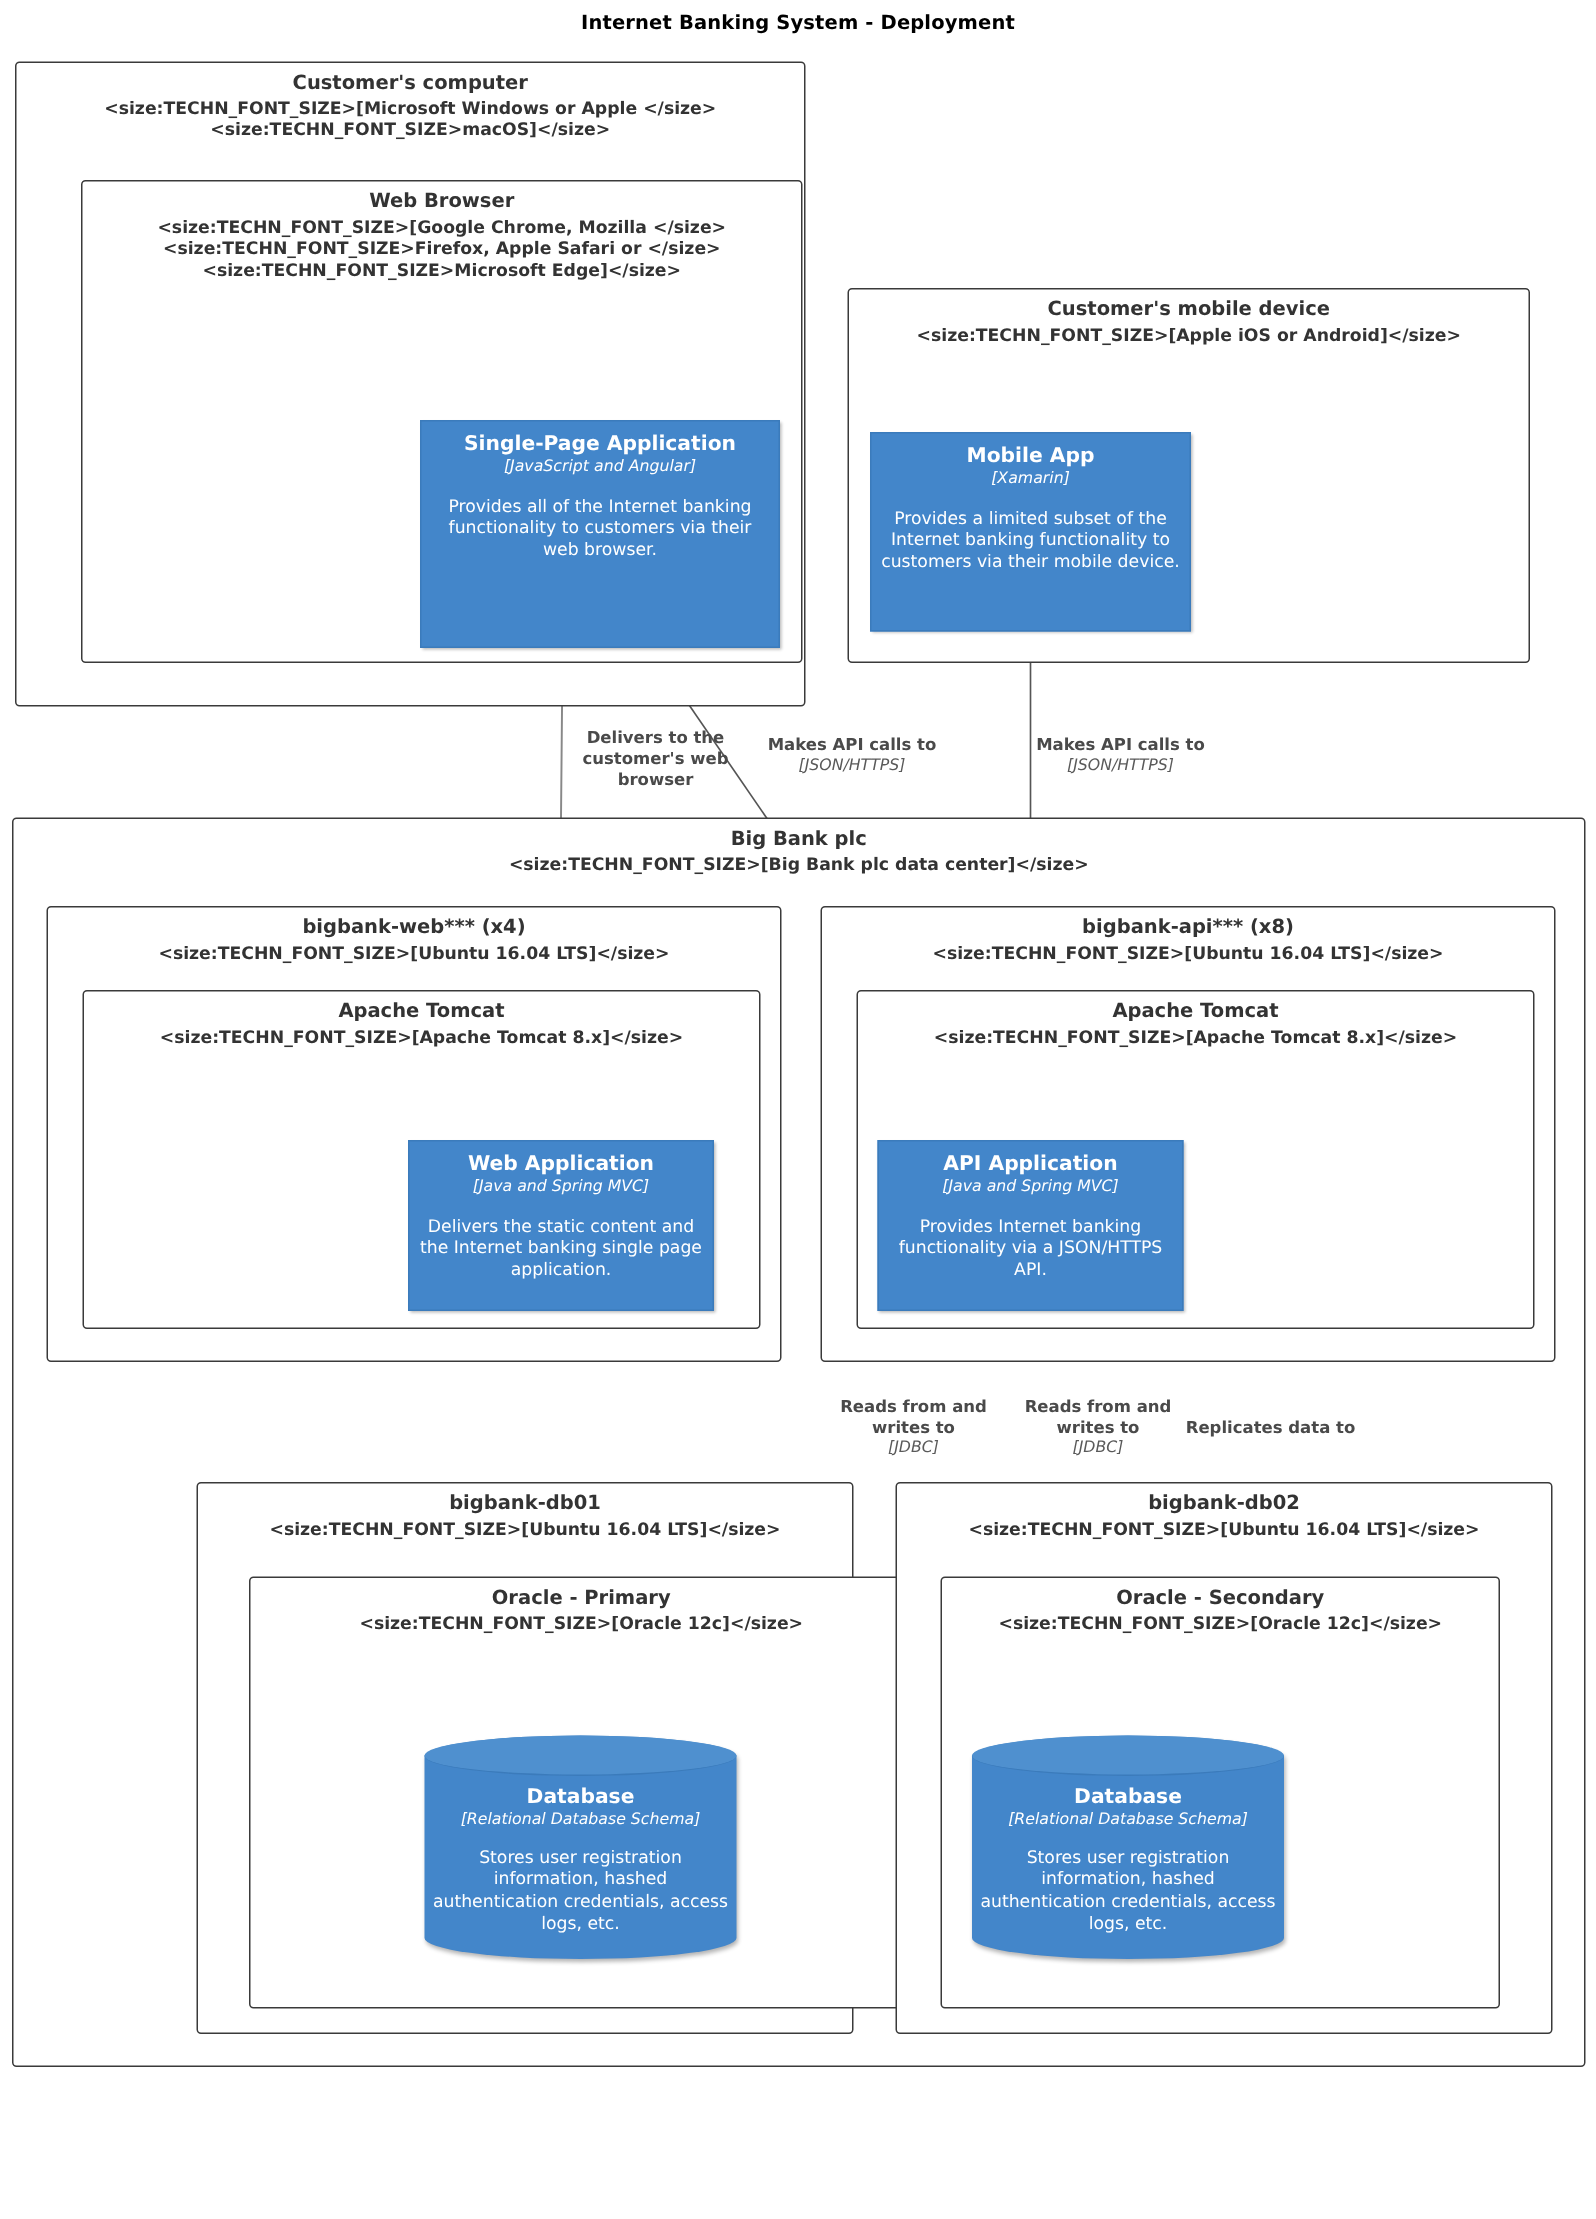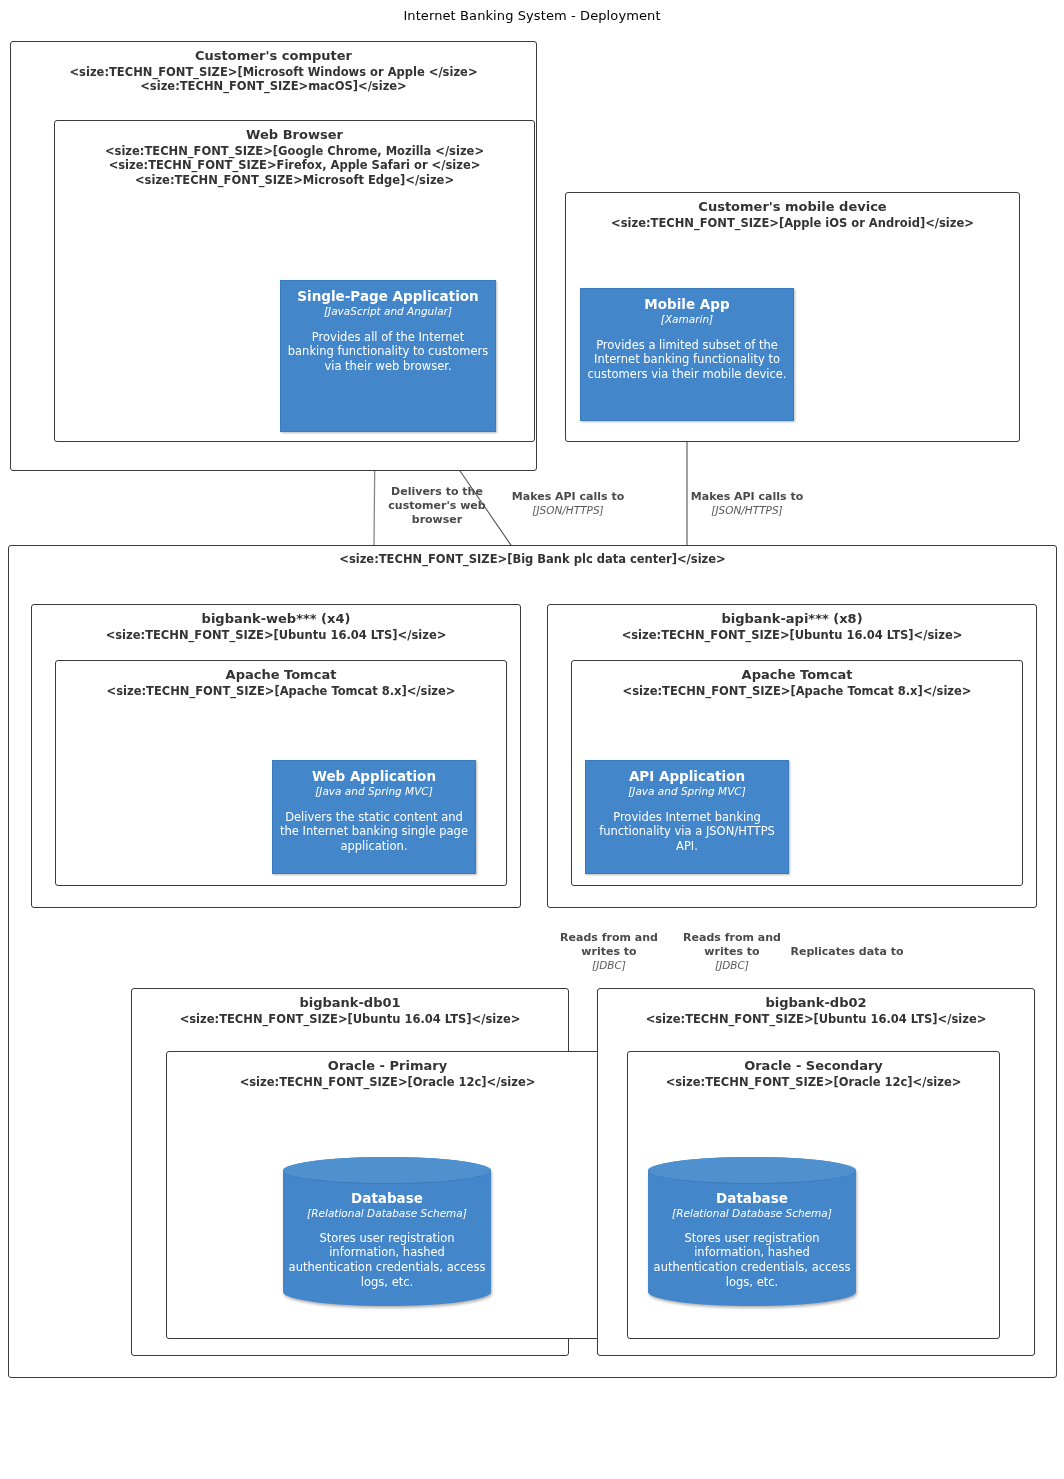--- a/index.html
+++ b/index.html
@@ -6,21 +6,21 @@
   body{
     width:1064px;height:1479px;position:relative;overflow:hidden;
     font-family:"DejaVu Sans","Liberation Sans",sans-serif;
     color:#333333;
   }
   .abs{position:absolute;box-sizing:border-box;}
 
   
   #diagram-title{
     top:8px;left:0;width:1064px;text-align:center;
-    font-size:13px;font-weight:normal;color:#000000;letter-spacing:.1px;
+    font-size:13px;font-weight:bold;color:#000000;letter-spacing:.1px;
   }
 
   
   .node{
     border:1px solid #3a3a3a;border-radius:3px;background:#ffffff;
     z-index:2;
   }
   .node > .node-hdr{
     position:absolute;left:0;right:0;top:6px;text-align:center;
     line-height:1.28;pointer-events:none;
@@ -105,21 +105,21 @@
 
 <div class="abs node" style="left:34px;top:120px;width:481px;height:322px;margin-left:20px;">
   <div class="node-hdr">
     <span class="node-name">Web Browser</span>
     <span class="node-tech">&lt;size:TECHN_FONT_SIZE&gt;[Google Chrome, Mozilla &lt;/size&gt;
 &lt;size:TECHN_FONT_SIZE&gt;Firefox, Apple Safari or &lt;/size&gt;
 &lt;size:TECHN_FONT_SIZE&gt;Microsoft Edge]&lt;/size&gt;</span>
   </div>
 </div>
 
-<div class="abs cbox" style="left:280px;top:280px;width:216px;height:152px;">
+<div class="abs cbox" style="left:280px;top:280px;width:240px;height:152px;">
   <span class="c-name">Single-Page Application</span>
   <span class="c-tech">[JavaScript and Angular]</span>
   <span class="c-desc">Provides all of the Internet banking functionality to customers via their web browser.</span>
 </div>
 
 <div class="abs node" style="left:565px;top:192px;width:455px;height:250px;padding-left:28px;">
   <div class="node-hdr">
     <span class="node-name">Customer's mobile device</span>
     <span class="node-tech">&lt;size:TECHN_FONT_SIZE&gt;[Apple iOS or Android]&lt;/size&gt;</span>
   </div>
@@ -143,20 +143,21 @@
   <span class="r-tech">[JSON/HTTPS]</span>
 </div>
 
 <div class="abs rel" style="left:672px;top:490px;width:150px;">
   <span class="r-txt">Makes API calls to</span>
   <span class="r-tech">[JSON/HTTPS]</span>
 </div>
 
 <div class="abs node" style="left:8px;top:545px;width:1049px;height:833px;">
   <div class="node-hdr">
+    <span class="node-name">Big Bank plc</span>
     <span class="node-tech">&lt;size:TECHN_FONT_SIZE&gt;[Big Bank plc data center]&lt;/size&gt;</span>
   </div>
 </div>
 
 <div class="abs node" style="left:31px;top:604px;width:490px;height:304px;">
   <div class="node-hdr">
     <span class="node-name">bigbank-web*** (x4)</span>
     <span class="node-tech">&lt;size:TECHN_FONT_SIZE&gt;[Ubuntu 16.04 LTS]&lt;/size&gt;</span>
   </div>
 </div>

